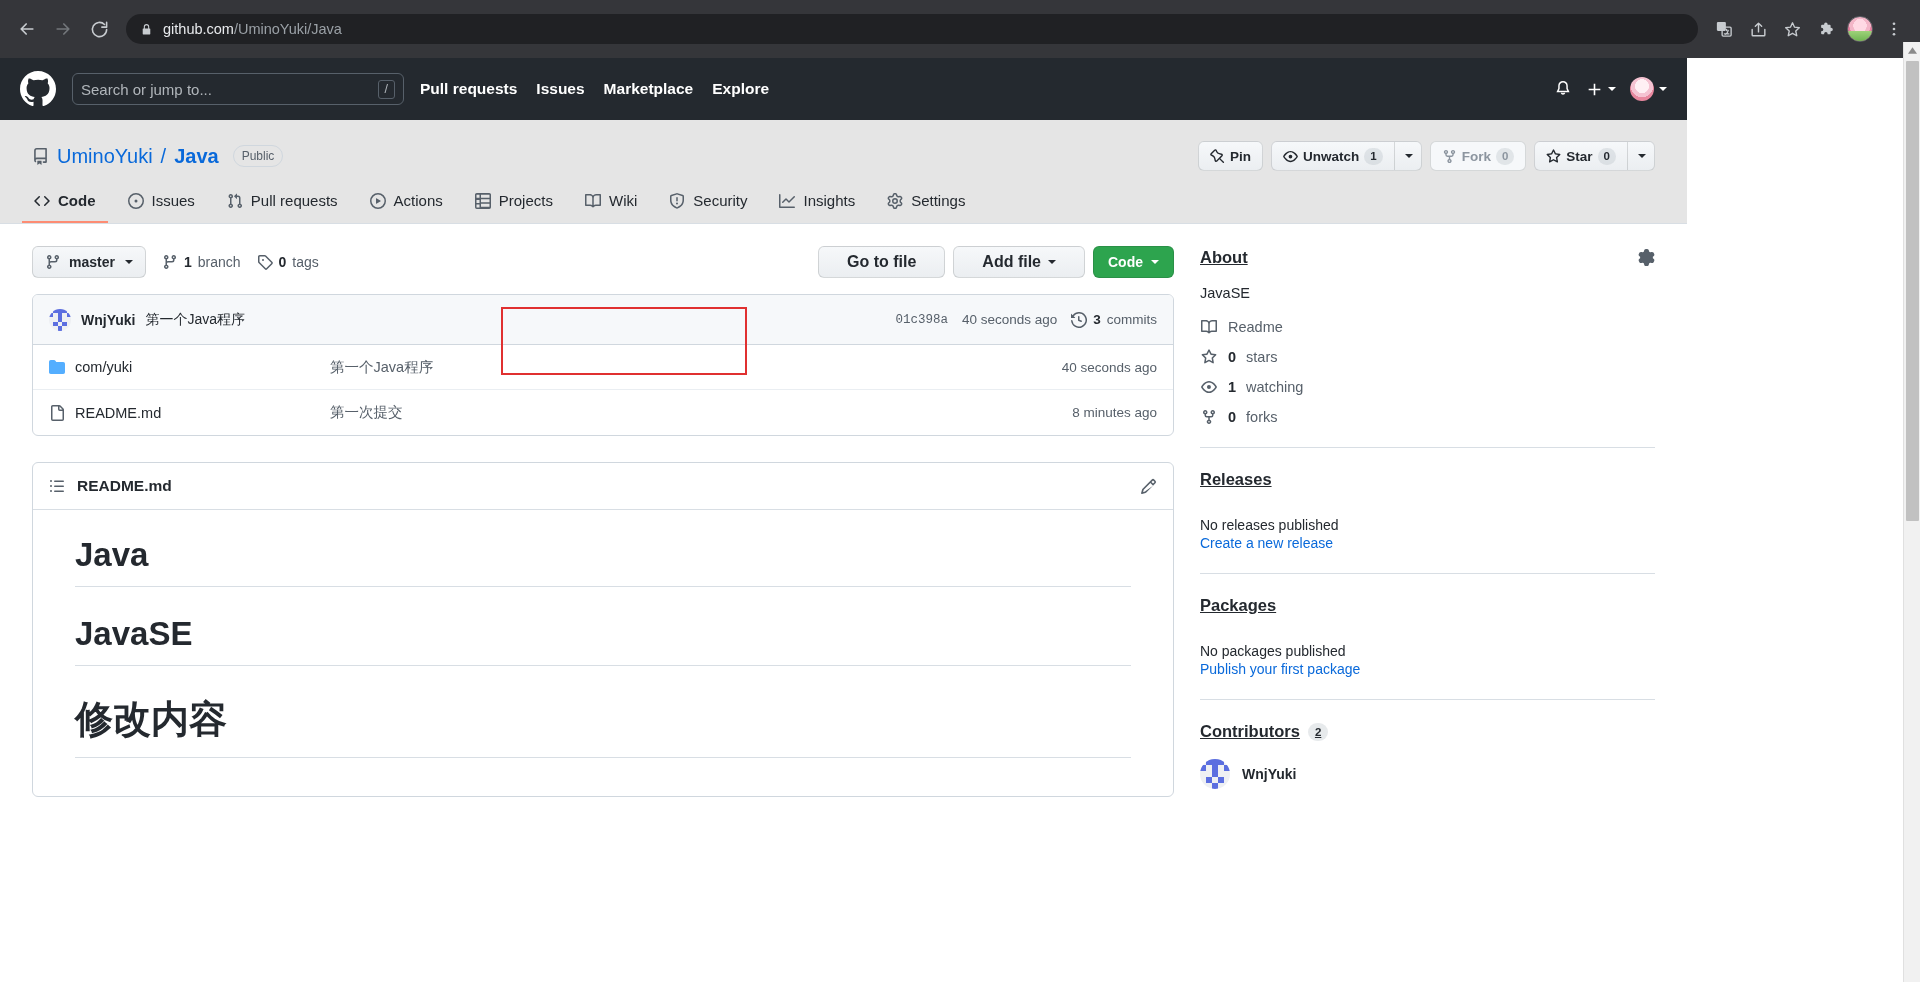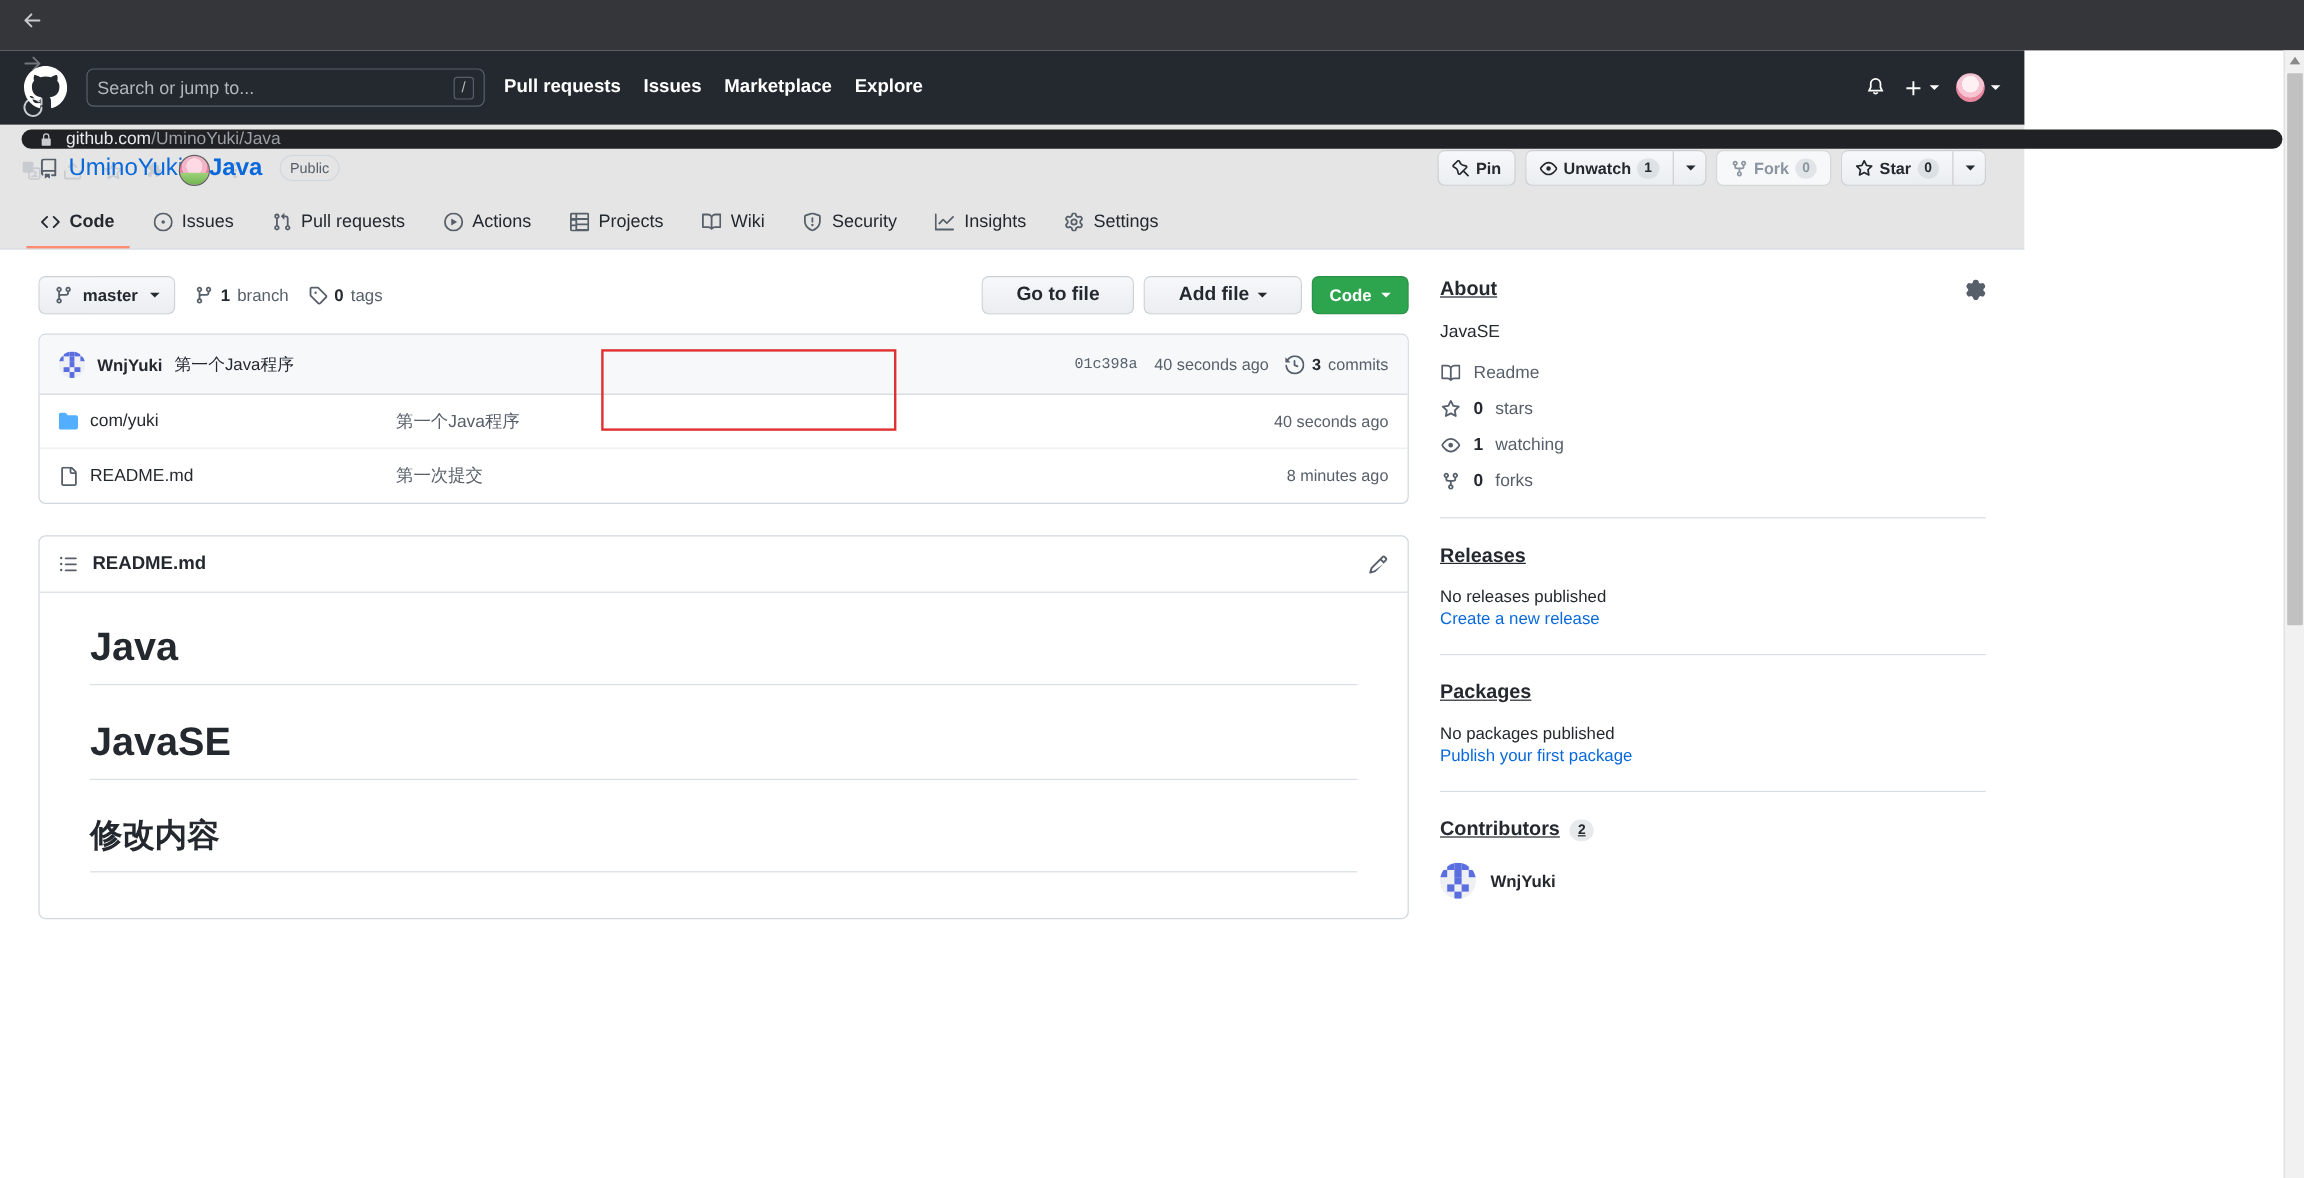--- a/index.html
+++ b/index.html
@@ -5,26 +5,26 @@
   * { box-sizing: border-box; margin: 0; padding: 0; }
   html, body {
     width: 1920px; height: 982px;
     font-family: "Liberation Sans", sans-serif;
     background: #ffffff;
     overflow: hidden;
   }
 
   
   .browser-bar {
-    height: 42px;
+    height: 58px;
     background: #35363a;
     display: flex;
+    align-items: center;
     padding: 0 10px;
     gap: 2px;
-    flex-direction: column;
   }
   .nav-btn {
     width: 34px; height: 34px;
     display: flex; align-items: center; justify-content: center;
     border-radius: 50%;
     color: #c8ccd0;
     flex: none;
   }
   .nav-btn svg { display:block; }
   .omnibox {
@@ -244,36 +244,36 @@
   }
   .readme-head .lic { color:#57606a; display:flex; margin-right:12px; }
   .readme-title { font-size:15.5px; font-weight:600; color:#24292f; }
   .pencil { margin-left:auto; color:#57606a; display:flex; }
   .readme-body { padding: 26px 42px 34px 42px; }
   .md-h1 {
     font-size: 33px; font-weight: 600; color:#24292f;
     padding-bottom: 12px; border-bottom:1px solid #d8dee4;
     margin-bottom: 28px;
   }
-  .md-h1.cjk { font-size: 27px; font-weight: 700; }
+  .md-h1.cjk { font-size: 38px; font-weight: 700; }
   .md-h1:last-child { margin-bottom: 4px; }
 
   
   .side-h {
     font-size:16.5px; font-weight:600; color:#24292f;
     display:flex; align-items:center; gap:8px;text-decoration:underline;
   }
   .side-gear { margin-left:auto; color:#57606a; display:flex; }
   .side-desc { font-size:14.5px; color:#24292f; margin-top:18px; }
   .side-list { margin-top:18px; display:flex; flex-direction:column; gap:14px; }
   .side-item { display:flex; align-items:center; gap:10px; font-size:14.5px; color:#57606a; }
   .side-item .s-ic { color:#57606a; display:flex; width:18px; justify-content:center; }
   .side-item b { color:#24292f; font-weight:600; }
   .side-sep { border:0; border-top:1px solid #d8dee4; margin: 22px 0; }
-  .side-sub { font-size:14px; color:#24292f; margin-top:16px; }
+  .side-sub { font-size:14px; color:#24292f; margin-top:28px; }
   .side-a { font-size:14px; color:#0969da; text-decoration:none; display:block; margin-top:2px; }
   .contrib-badge {
     background: rgba(175,184,193,0.3); border-radius:2em;
     font-size:11.5px; font-weight:600; color:#24292f;
     padding: 0 7px; line-height:18px;
   }
   .contrib-row { display:flex; align-items:center; gap:12px; margin-top:18px; }
   .contrib-name { font-size:14px; font-weight:600; color:#24292f; }
   .identicon.lg { width:30px; height:30px; }
 

